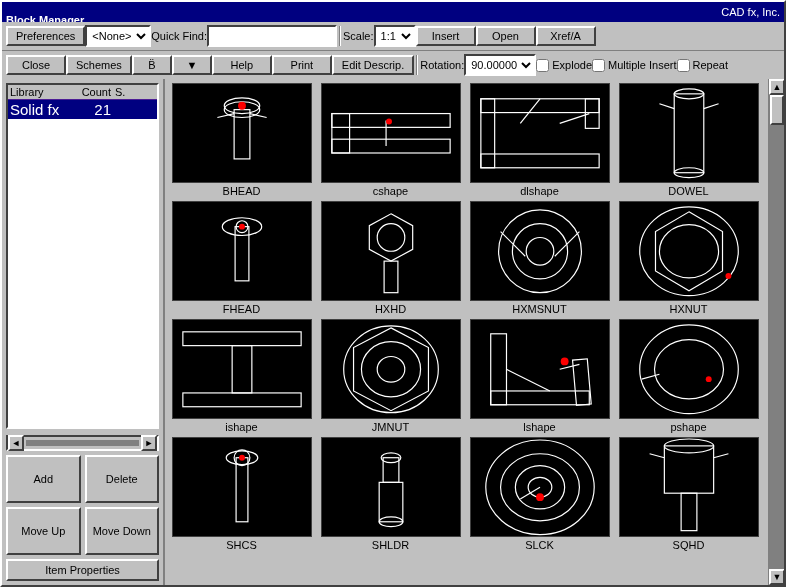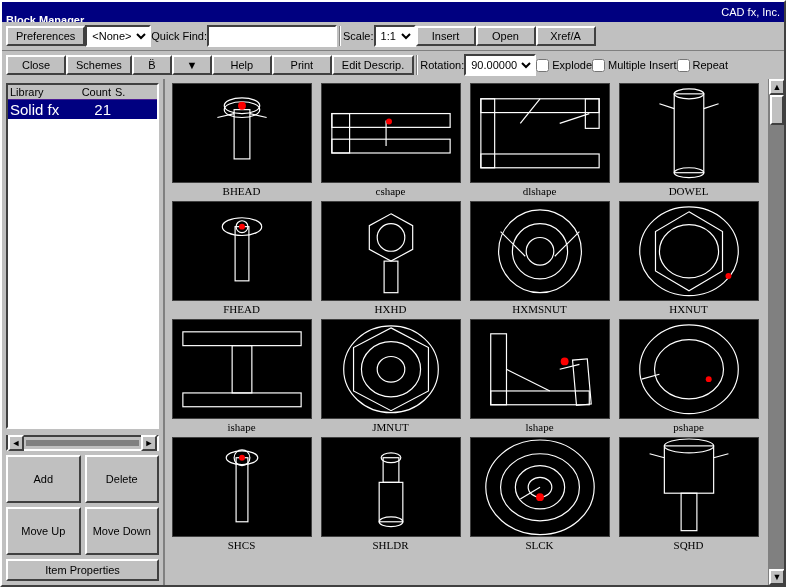--- a/index.html
+++ b/index.html
@@ -208,21 +208,20 @@
       flex-direction: column;
       overflow: hidden;
       position: relative;
     }
 
     .block-grid-container {
       flex: 1;
       overflow: auto;
       background: #c0c0c0;
       padding: 4px;
-      font-family: Liberation Serif, serif;
     }
 
     .block-grid {
       display: grid;
       grid-template-columns: repeat(4, 145px);
       gap: 4px;
     }
 
     .block-item {
       display: flex;

